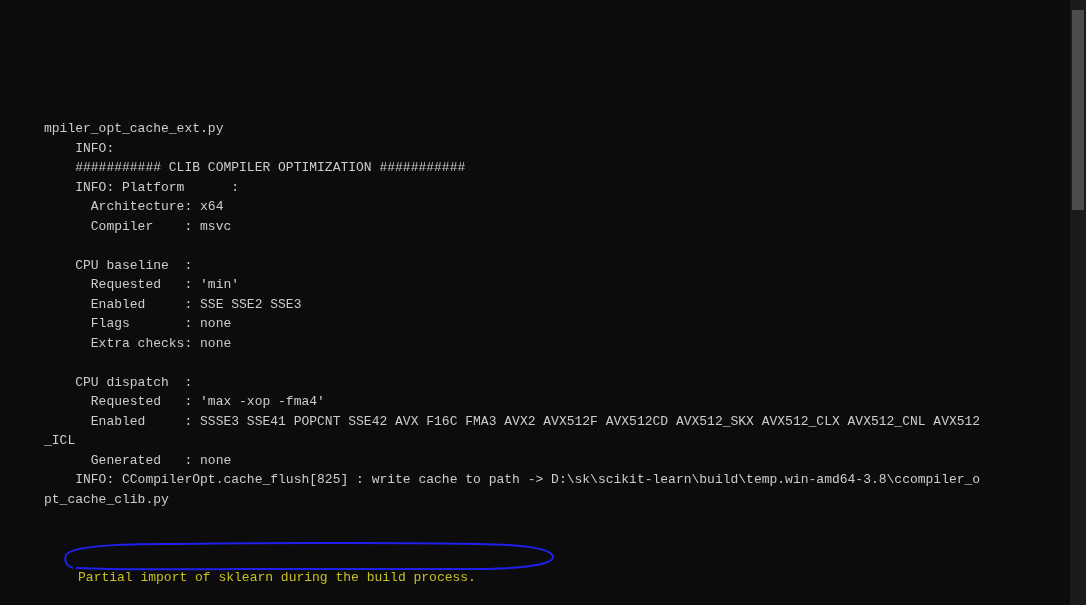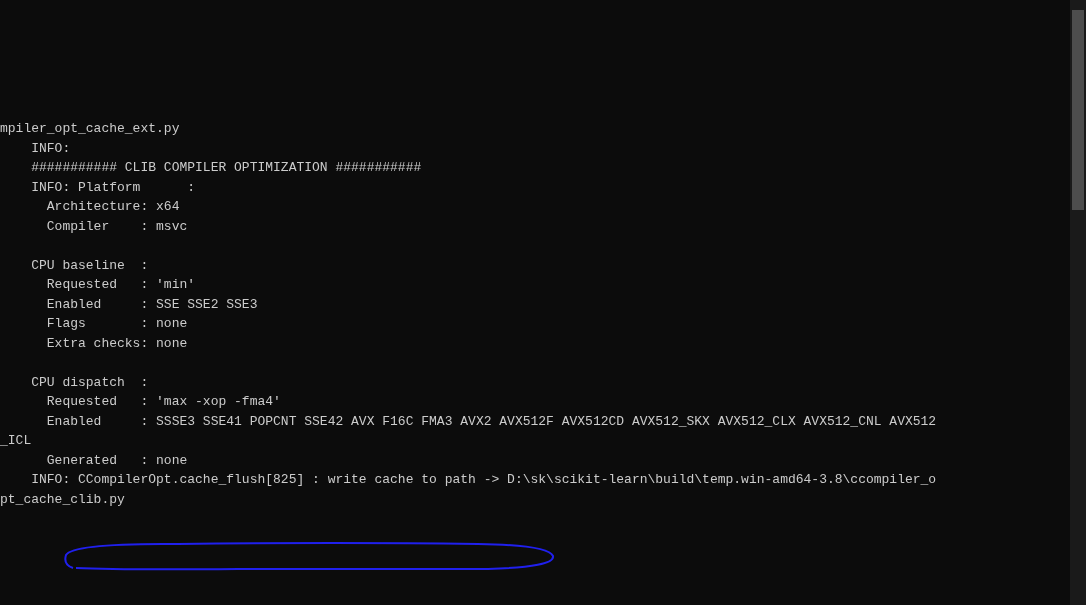--- a/index.html
+++ b/index.html
@@ -21,20 +21,21 @@
     }
     .terminal {
       padding: 2px 0 0 0;
     }
     .line {
       white-space: pre;
       font-family: inherit;
     }
     .white {
       color: #cccccc;
+      margin-left: 44px;
     }
     .highlighted-container {
       position: relative;
       display: inline-block;
     }
     .highlighted {
       color: #c8c026;
       position: relative;
       z-index: 2;
     }
@@ -80,20 +81,21 @@
 
 
 <div class="terminal">
   <div id="lines-before"><div class="line white">mpiler_opt_cache_ext.py</div><div class="line white">    INFO:</div><div class="line white">    ########### CLIB COMPILER OPTIMIZATION ###########</div><div class="line white">    INFO: Platform      :</div><div class="line white">      Architecture: x64</div><div class="line white">      Compiler    : msvc</div><div class="line white"> </div><div class="line white">    CPU baseline  :</div><div class="line white">      Requested   : 'min'</div><div class="line white">      Enabled     : SSE SSE2 SSE3</div><div class="line white">      Flags       : none</div><div class="line white">      Extra checks: none</div><div class="line white"> </div><div class="line white">    CPU dispatch  :</div><div class="line white">      Requested   : 'max -xop -fma4'</div><div class="line white">      Enabled     : SSSE3 SSE41 POPCNT SSE42 AVX F16C FMA3 AVX2 AVX512F AVX512CD AVX512_SKX AVX512_CLX AVX512_CNL AVX512</div><div class="line white">_ICL</div><div class="line white">      Generated   : none</div><div class="line white">    INFO: CCompilerOpt.cache_flush[825] : write cache to path -&gt; D:\sk\scikit-learn\build\temp.win-amd64-3.8\ccompiler_o</div><div class="line white">pt_cache_clib.py</div></div>
   <div class="highlighted-container">
     <div class="circle-annotation">
       <svg viewBox="0 0 500 32" preserveAspectRatio="none">
         <path d="M 15 27 Q 5 24, 8 14 Q 15 2, 120 3 Q 280 1, 420 3 Q 490 4, 495 15 Q 497 26, 430 28 Q 300 28, 180 28 Q 60 29, 18 27"></path>
       </svg>
     </div>
+    <span class="line highlighted">    Partial import of sklearn during the build process.</span>
   </div>
   
 </div>
 
 <div class="scrollbar">
   <div class="scroll-thumb"></div>
 </div>
 
 
 

